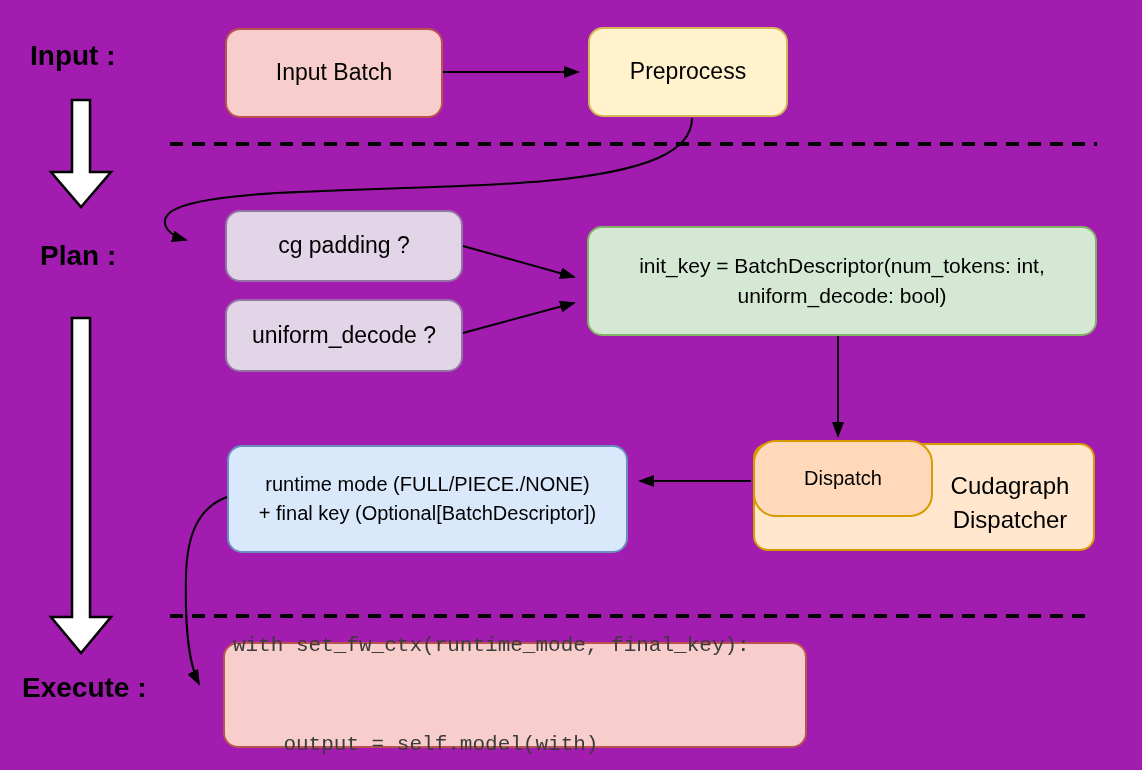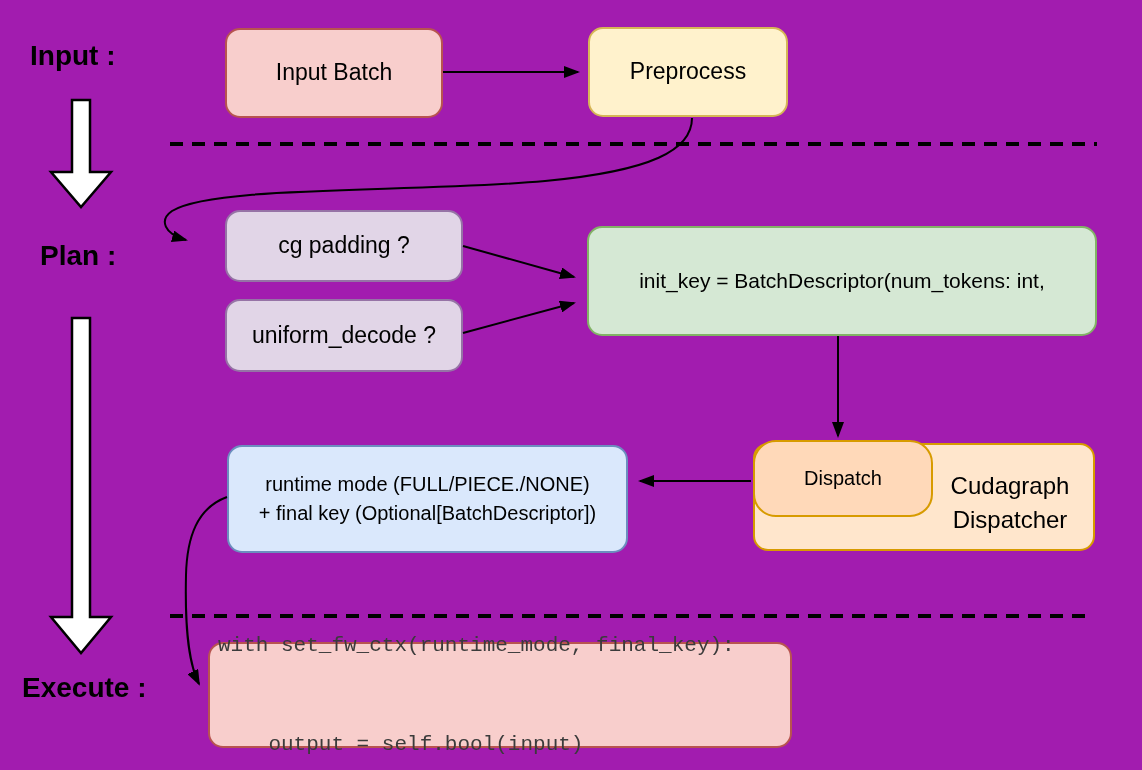--- a/index.html
+++ b/index.html
@@ -80,44 +80,45 @@
     <span>cg padding ?</span>
   </div>
 
   <div class="node purple" style="left:225px;top:299px;width:238px;height:73px;font-size:23px;">
     <span>uniform_decode ?</span>
   </div>
 
   <div class="node green" style="left:587px;top:226px;width:510px;height:110px;font-size:21px;">
     <span class="two-line">
       <span class="two-line">init_key = BatchDescriptor(num_tokens: int,</span>
+      <span class="two-line">uniform_decode: bool)</span>
     </span>
   </div>
 
   <div class="node orange" style="left:753px;top:443px;width:342px;height:108px;">
     <span class="cuda-label">
       <span class="two-line">Cudagraph</span>
       <span class="two-line">Dispatcher</span>
     </span>
   </div>
   <div class="node orange-dark" style="left:753px;top:440px;width:180px;height:77px;font-size:20px;border-radius:23px;">
     <span>Dispatch</span>
   </div>
 
   <div class="node blue" style="left:227px;top:445px;width:401px;height:108px;font-size:20px;">
     <span class="two-line">
       <span class="two-line">runtime mode (FULL/PIECE./NONE)</span>
       <span class="two-line">+ final key (Optional[BatchDescriptor])</span>
     </span>
   </div>
 
-  <div class="node red code-box" style="left:208px;top:642px;width:584px;height:106px;">
+  <div class="node red code-box" style="left:223px;top:642px;width:584px;height:106px;">
     <span class="code-lines">
       <span class="two-line">with set_fw_ctx(runtime_mode, final_key):</span>
-      <span class="two-line">    output = self.bool(input)</span>
+      <span class="two-line">    output = self.model(with)</span>
     </span>
   </div>
 
   <svg class="overlay" viewBox="0 0 1142 770" xmlns="http://www.w3.org/2000/svg">
     <defs>
       <marker id="arrow" markerUnits="userSpaceOnUse" markerWidth="16" markerHeight="12" refX="14" refY="6" orient="auto">
         <path d="M0,0 L16,6 L0,12 Z" fill="#000"></path>
       </marker>
     </defs>
 

